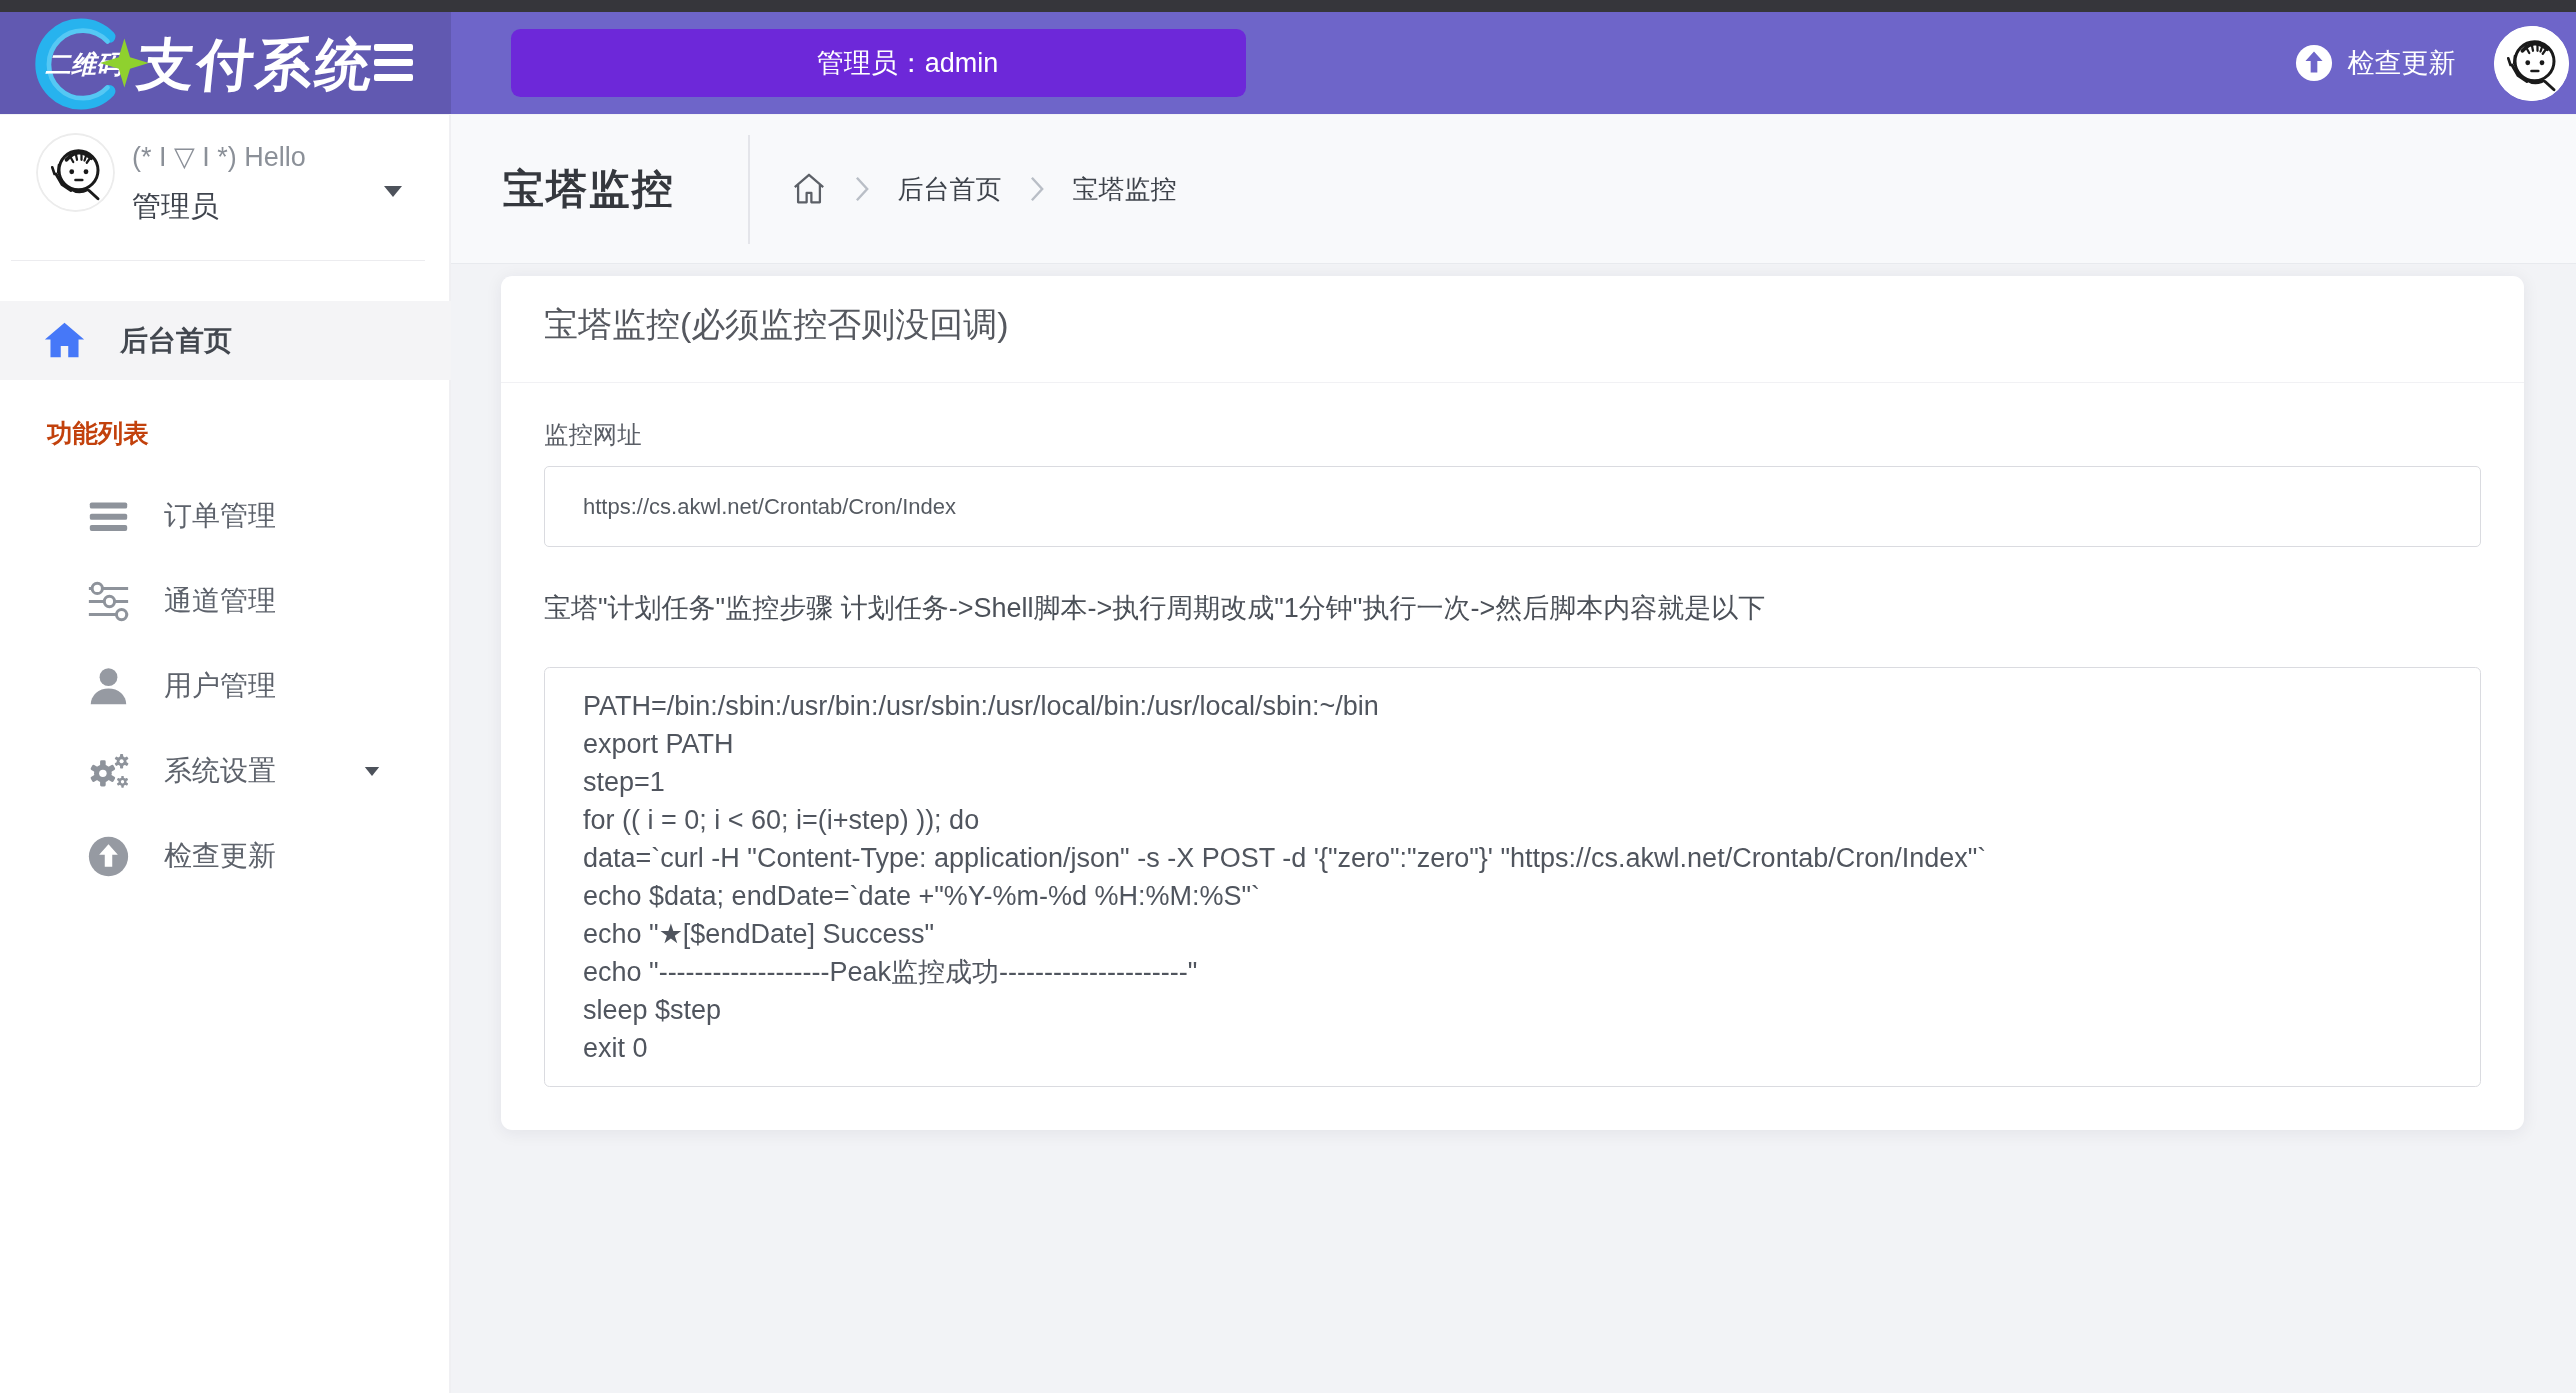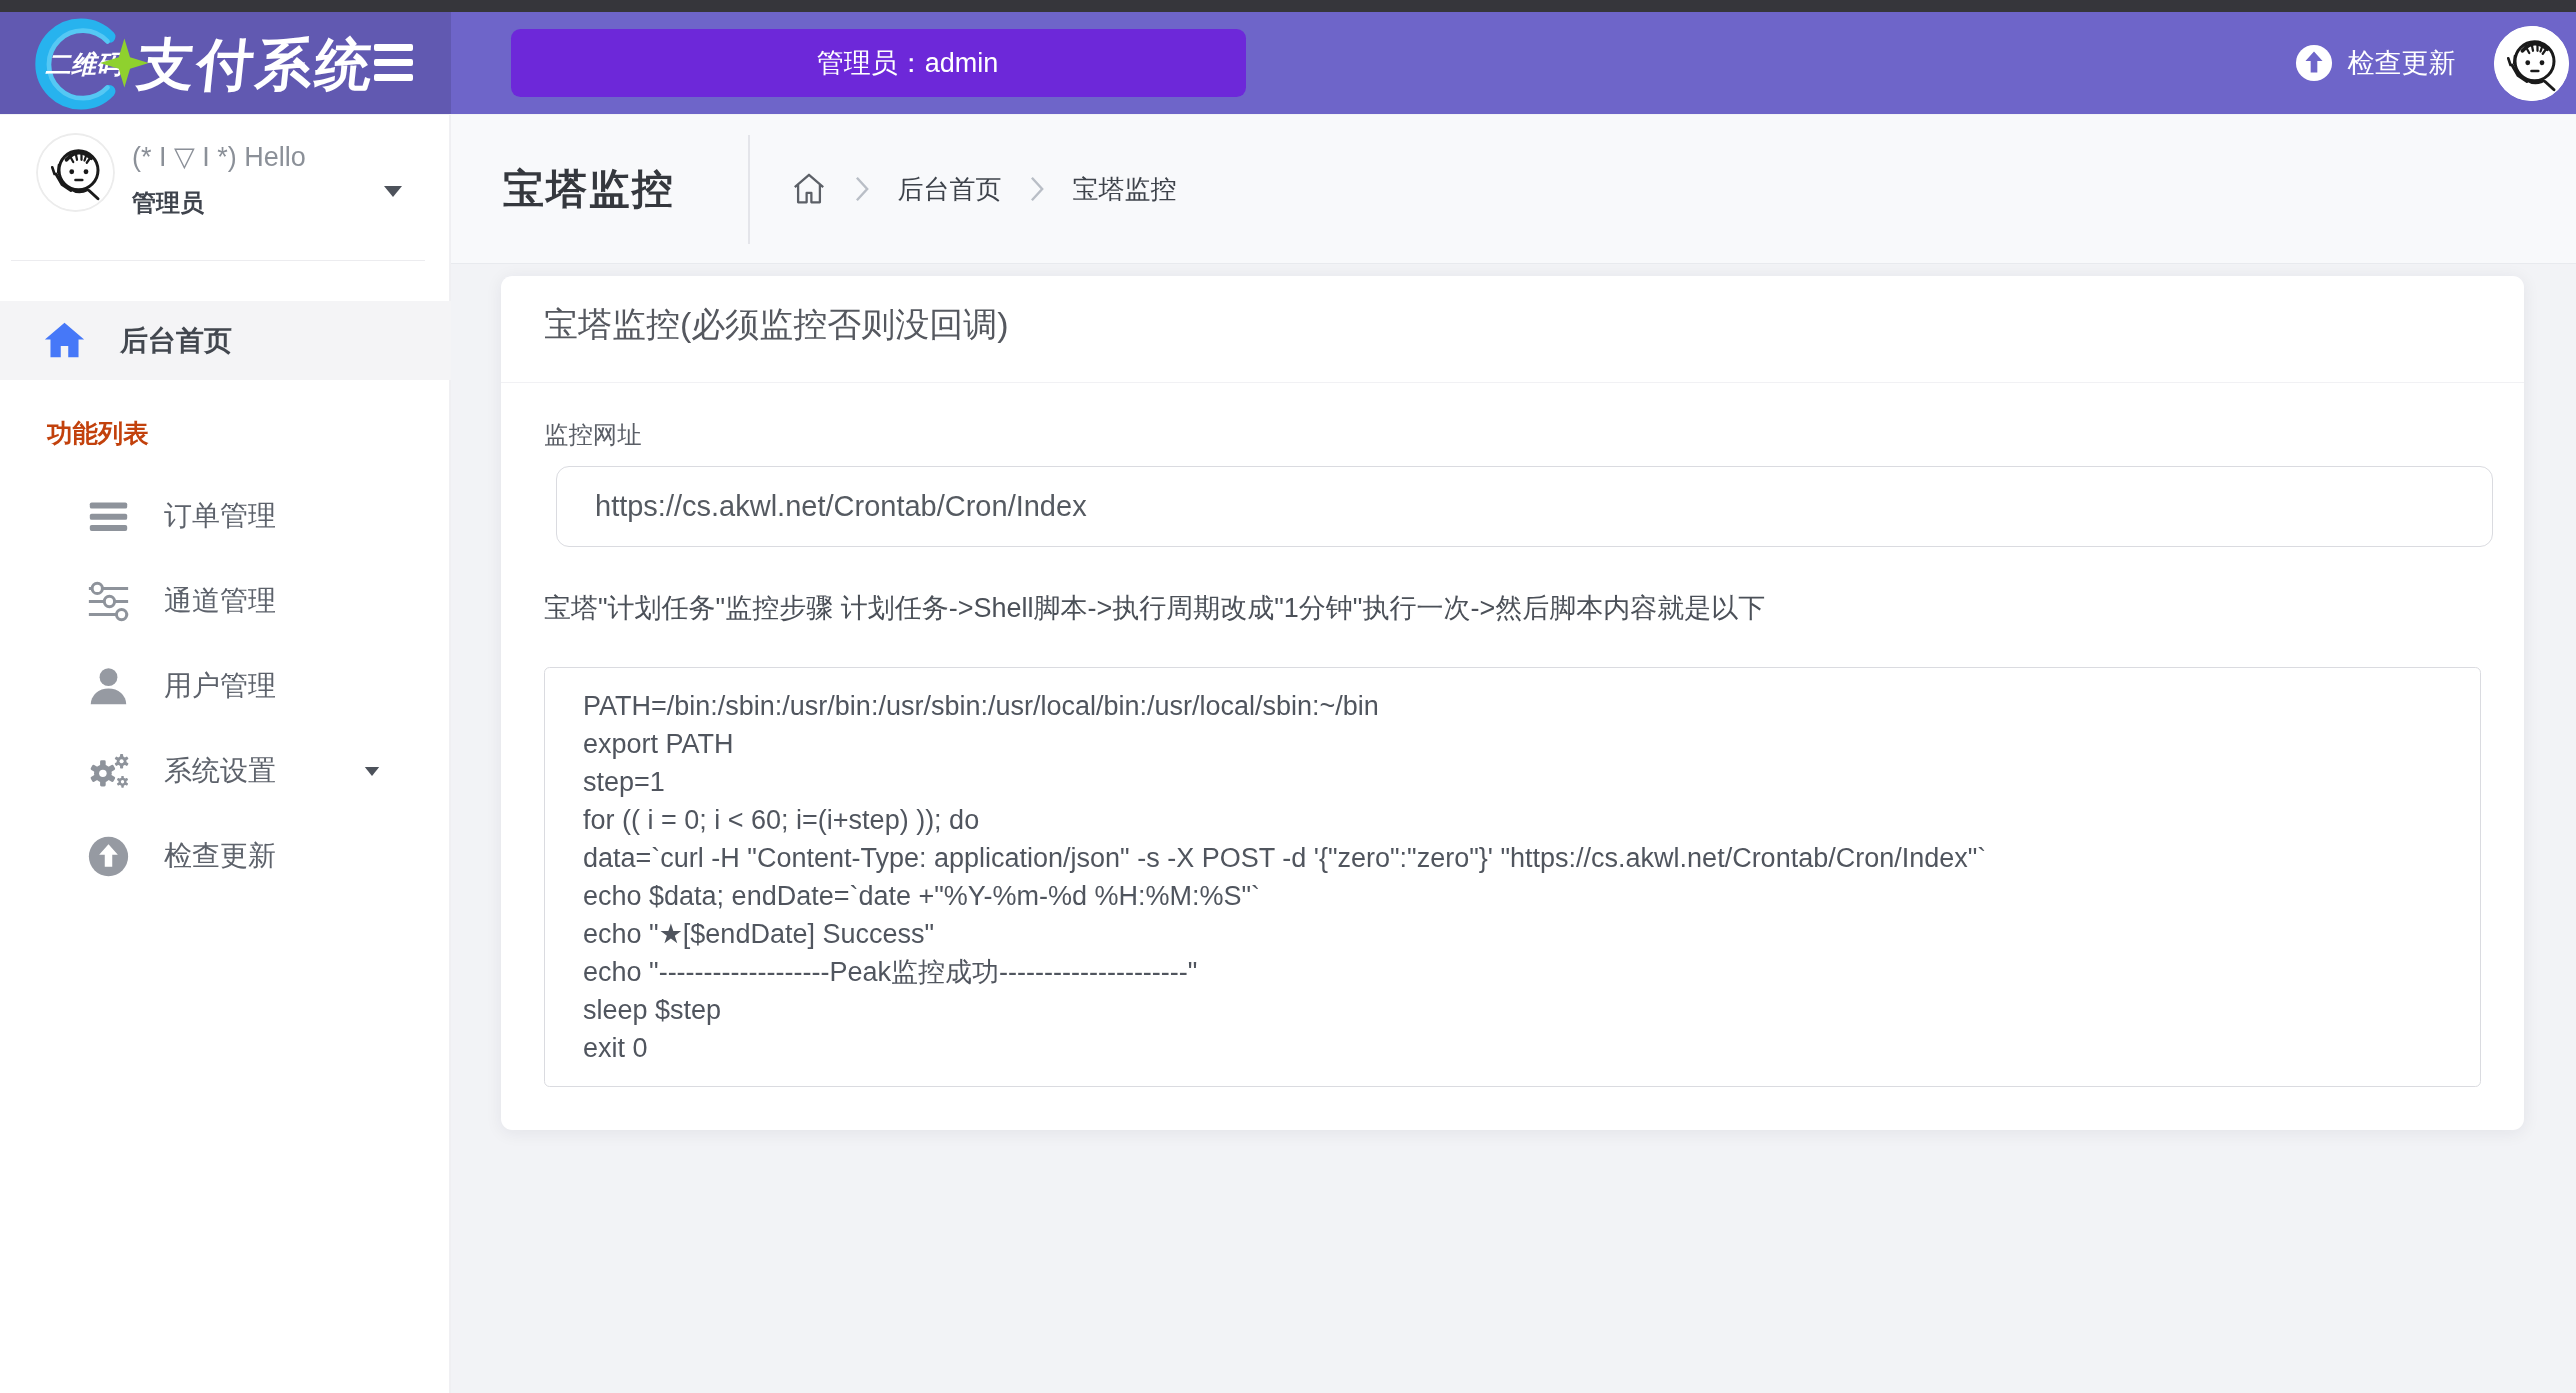--- a/index.html
+++ b/index.html
@@ -22,21 +22,21 @@
   .update-btn { display:flex; align-items:center; gap:15px; color:#ffffff; font-size:27px; cursor:pointer; }
   .header-avatar { margin-left:38px; width:75px; height:75px; border-radius:50%; overflow:hidden; background:#fff; }
 
   
   .sidebar { position:absolute; top:115px; left:0; width:451px; height:1279px; background:#ffffff;
     box-shadow:inset -1.9px 0 0 #efeff2; }
   .user-row { position:relative; height:115px; padding:20px 0 0 38px; }
   .side-avatar { width:75px; height:75px; border-radius:50%; overflow:hidden; background:#fff; box-shadow:0 0 0 1.9px #ececec; }
   .user-texts { position:absolute; left:132px; top:26px; }
   .greeting { font-size:27px; color:#8b9098; }
-  .role { margin-top:14px; font-size:24px; font-weight:bold; color:#3f444d; }
+  .role { margin-top:14px; font-size:29px; font-weight:normal; color:#3f444d; }
   .caret { width:0; height:0; border-left:9.4px solid transparent; border-right:9.4px solid transparent;
     border-top:11.3px solid #4d525b; }
   .user-caret { position:absolute; right:49px; top:71px; }
   .side-divider { margin:30px 26px 0 11.3px; border-top:1.9px solid #ececef; }
   .home-item { margin-top:40px; height:79px; background:#f4f4f6; display:flex; align-items:center;
     padding-left:43px; gap:34px; cursor:pointer; }
   .home-item .nav-label { font-size:28px; font-weight:600; color:#42474f; }
   .section-label { margin:37px 0 0 47px; font-size:25.4px; font-weight:bold; color:#c2410c; }
   .nav-list { margin-top:22.6px;padding-left:44px; }
   .nav-item { height:85px; display:flex; align-items:center; padding-left:43px; gap:34px; position:relative; cursor:pointer; }
@@ -50,23 +50,23 @@
   .page-title { margin-left:52px; font-size:41px; font-weight:bold; color:#35383e; letter-spacing:1.9px; }
   .vdiv { width:1.9px; height:109px; background:#e4e5ea; margin:0 41px 0 73px; }
   .breadcrumb { display:flex; align-items:center; gap:28px; font-size:26px; color:#3e434b; }
   .crumb { cursor:pointer; }
   .content { position:absolute; top:150px; left:0; right:0; bottom:0; background:#f2f3f6; }
   .card { margin:11.3px 0 0 50px; width:2023px; background:#ffffff; border-radius:11.3px;
     box-shadow:0 2.8px 17px rgba(30,30,60,0.07); }
   .card-header { padding:26px 43px 34px; font-size:34px; color:#55585f; border-bottom:1.9px solid #f1f1f4; }
   .card-body { padding:36px 43px 43px; }
   .field-label { font-size:24.4px; color:#5a5e66; }
-  .url-input { margin-top:15px; display:block; width:1937px; height:81px; border:1.9px solid #dadbe0; border-radius:13px;
-    padding:0 38px; font-size:29px; color:#555a61; background:#fff; outline:none;
-    font-family:"Liberation Sans","DejaVu Sans",sans-serif;margin-left:12px; }
+  .url-input { margin-top:15px; display:block; width:1937px; height:81px; border:1.9px solid #dadbe0; border-radius:5px;
+    padding:0 38px; font-size:22px; color:#555a61; background:#fff; outline:none;
+    font-family:"Liberation Sans","DejaVu Sans",sans-serif; }
   .instructions { margin-top:43px; font-size:27px; color:#4b5058; }
   .code-box { margin-top:41px; width:1937px; border:1.9px solid #dadbe0; border-radius:5.6px; padding:19px 38px;
     font-size:27px; color:#50555e; line-height:38px; }
 </style>
 </head>
 <body>
 
 <svg width="0" height="0" style="position:absolute">
   <symbol id="doodle-avatar" viewBox="0 0 100 100">
     <circle cx="50" cy="50" r="50" fill="#ffffff"></circle>

